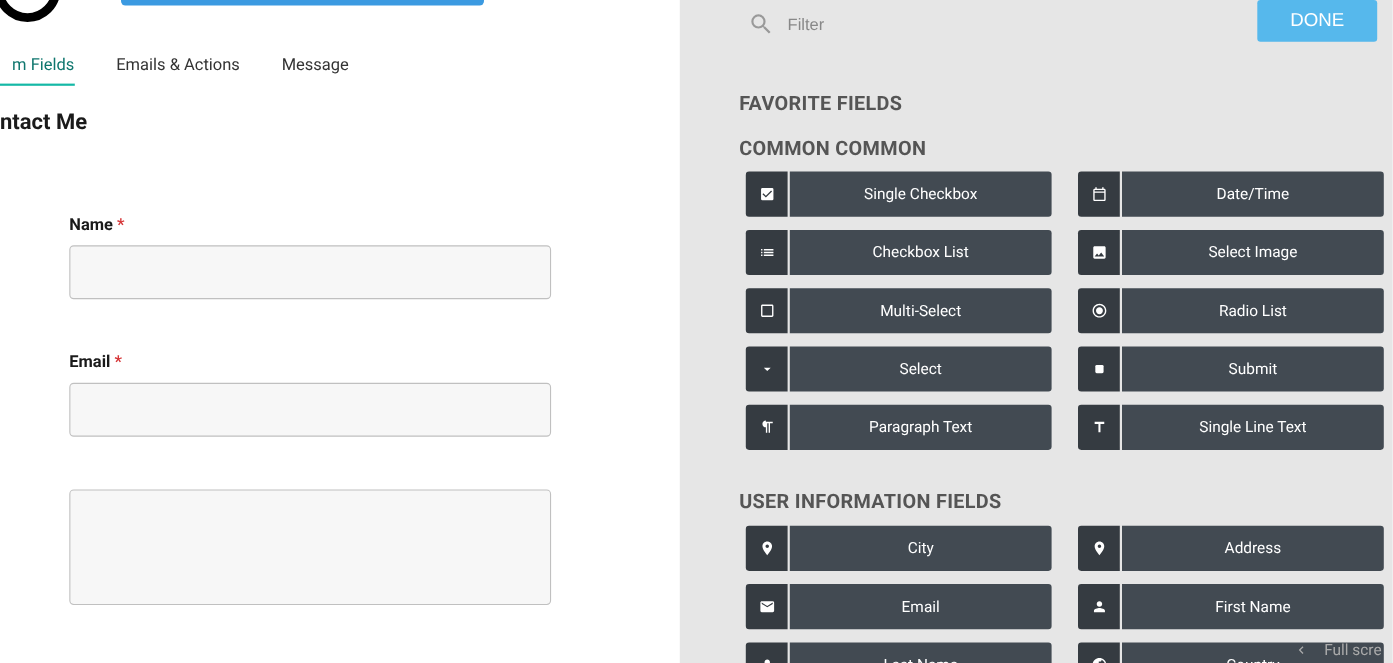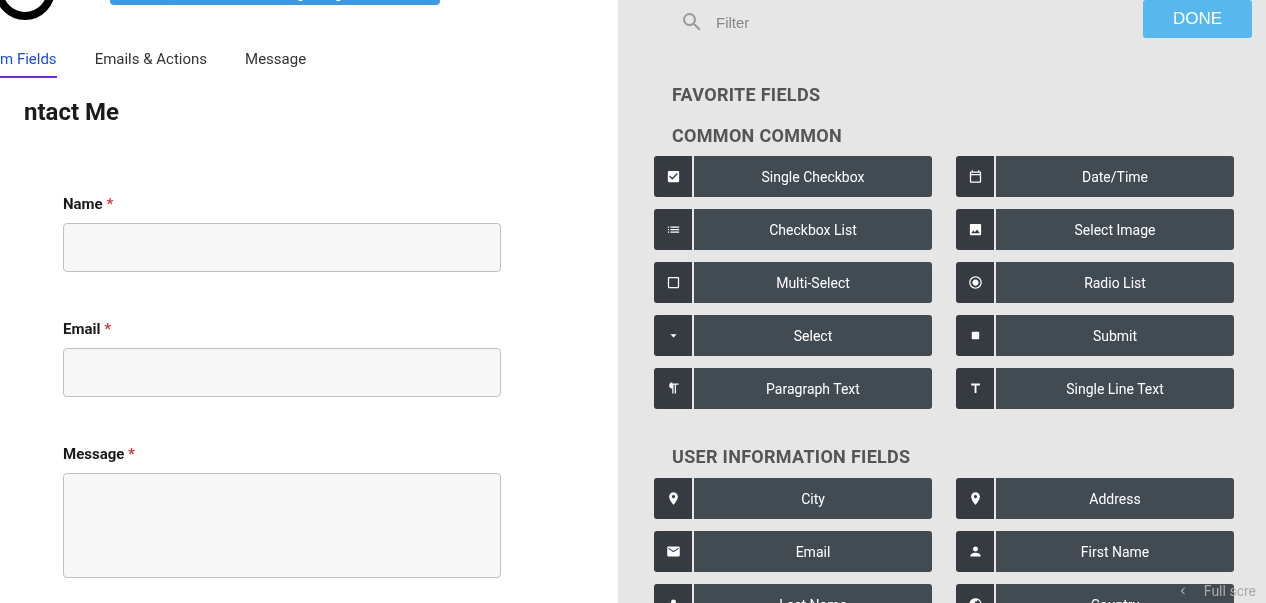--- a/index.html
+++ b/index.html
@@ -71,31 +71,31 @@
       gap: 38px;
       padding-left: 0;
     }
     .tab {
       font-size: 15px;
       color: #333;
       padding-bottom: 8px;
       cursor: pointer;
     }
     .tab.active {
-      color: #1d4ed8;
-      border-bottom: 2px solid #6d28d9;
+      color: #0f766e;
+      border-bottom: 2px solid #14b8a6;
+      padding-left: 11px;
     }
     .form-title {
       position: absolute;
       left: 0;
       top: 98px;
-      font-size: 24px;
+      font-size: 20px;
       font-weight: bold;
       color: #1a1a1a;
-      padding-left: 24px;
     }
     .form-fields-area {
       position: absolute;
       left: 63px;
       top: 195px;
     }
     .form-field {
       margin-bottom: 48px;
     }
     .field-label {
@@ -188,21 +188,21 @@
       left: 54px;
       top: 125px;
     }
     .user-info-title {
       position: absolute;
       left: 54px;
       top: 446px;
     }
     .field-grid {
       position: absolute;
-      left: 36px;
+      left: 60px;
       display: grid;
       grid-template-columns: 278px 278px;
       column-gap: 24px;
       row-gap: 12px;
       border-radius: 32px;
     }
     .field-grid.common {
       top: 156px;
     }
     .field-grid.userinfo {
@@ -273,21 +273,20 @@
   <div class="form-fields-area">
     <div class="form-field">
       <label class="field-label"><span>Name</span> <span class="required-star">*</span></label>
       <input class="text-input" type="text" style="">
     </div>
     <div class="form-field">
       <label class="field-label"><span>Email</span> <span class="required-star">*</span></label>
       <input class="text-input" type="text" style="">
     </div>
     <div class="form-field">
-      <label class="field-label"><span>Message</span> <span class="required-star">*</span></label>
       <textarea class="textarea-input" style=""></textarea>
     </div>
   </div>
 </div>
 
 <div class="right-panel">
   <div class="search-row">
     <svg class="search-icon-svg" viewBox="0 0 24 24">
         <path d="M15.5 14h-.79l-.28-.27A6.471 6.471 0 0 0 16 9.5 6.5 6.5 0 1 0 9.5 16c1.61 0 3.09-.59 4.23-1.57l.27.28v.79l5 4.99L20.49 19l-4.99-5zm-6 0C7.01 14 5 11.99 5 9.5S7.01 5 9.5 5 14 7.01 14 9.5 11.99 14 9.5 14z"></path>
       </svg>

